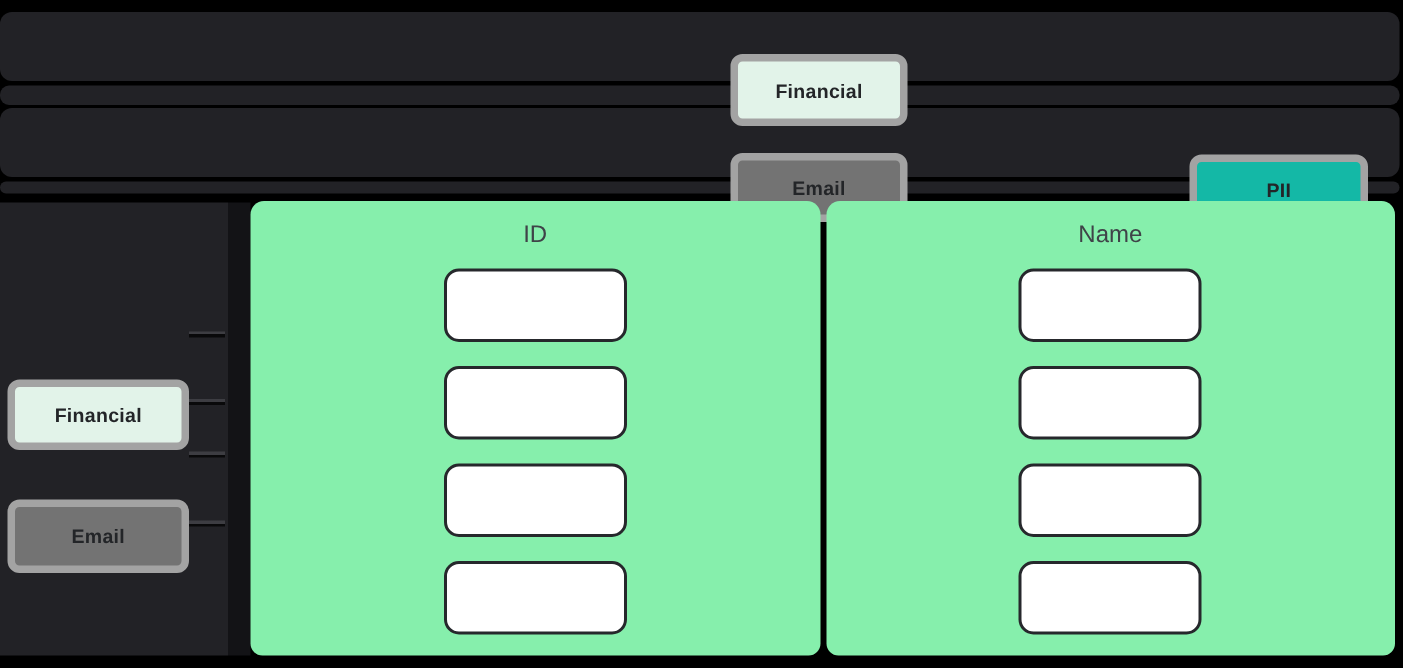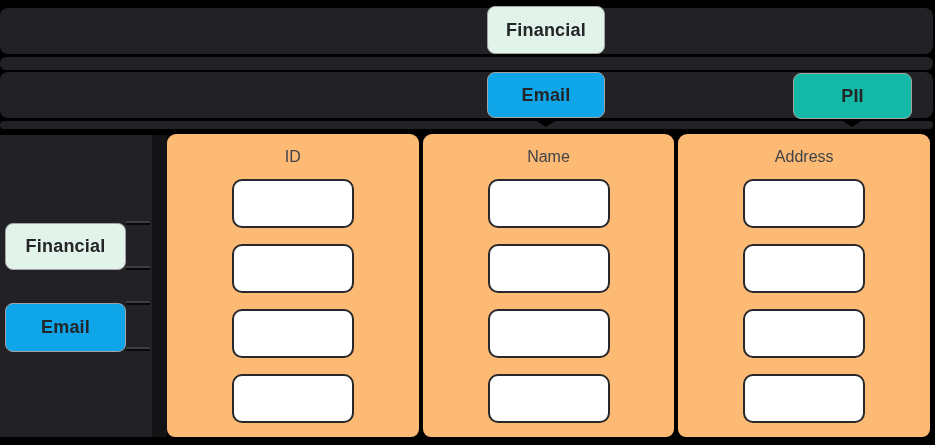--- a/index.html
+++ b/index.html
@@ -19,34 +19,34 @@
   .notch-email{left:537px;}
   .notch-pii{left:843px;}
   
   .shelf{position:absolute;left:0;top:135px;width:152px;height:302px;background:#222226;}
   .shelf-edge{position:absolute;left:152px;top:135px;width:15px;height:302px;background:#131316;}
   .shelf-line{position:absolute;left:126px;width:24px;height:4px;
     background:linear-gradient(#3d3d42 0 50%, #09090a 50% 100%);}
   .sl-1{top:221px;} .sl-2{top:266px;} .sl-3{top:301px;} .sl-4{top:347px;}
   
   .tag{position:absolute;display:flex;align-items:center;justify-content:center;
-    font-weight:bold;font-size:18px;color:#232528;letter-spacing:.2px;
-    border:1px solid #a3a3a3;border-radius:8px;box-sizing:border-box;cursor:pointer;}
+    font-weight:bold;font-size:13px;color:#232528;letter-spacing:.2px;
+    border:5px solid #a3a3a3;border-radius:8px;box-sizing:border-box;cursor:pointer;margin-top:30px;}
   .tag-mint{background:#e2f3e9;}
-  .tag-yellow{background:#0ea5e9;}
+  .tag-yellow{background:#737373;}
   .tag-pink{background:#14b8a6;}
   .tag-top-financial{left:487px;top:6px;width:118px;height:48px;}
   .tag-top-email{left:487px;top:72px;width:118px;height:46px;}
   .tag-top-pii{left:793px;top:73px;width:119px;height:46px;}
   .tag-shelf-financial{left:5px;top:223px;width:121px;height:47px;}
   .tag-shelf-email{left:5px;top:303px;width:121px;height:49px;}
   
   .columns{position:absolute;left:167px;top:134px;width:763px;height:303px;
     display:flex;gap:4px;}
-  .column{flex:1;background:#fdba74;border-radius:9px 9px 8px 8px;overflow:hidden;}
+  .column{flex:1;background:#86efac;border-radius:9px 9px 8px 8px;overflow:hidden;}
   .col-header{height:45px;display:flex;align-items:center;justify-content:center;
     font-size:16px;color:#3f4348;}
   .cells{display:flex;flex-direction:column;align-items:center;gap:16px;}
   .cell{width:122px;height:49px;background:#ffffff;border:2px solid #26282c;
     border-radius:10px;box-sizing:border-box;}
 </style>
 </head>
 <body>
 
 <div class="stage">
@@ -86,25 +86,16 @@
   <div class="column">
     <div class="col-header">Name</div>
     <div class="cells">
           <div class="cell"></div>
           <div class="cell"></div>
           <div class="cell"></div>
           <div class="cell"></div>
         </div>
   </div>
 
-  <div class="column">
-    <div class="col-header">Address</div>
-    <div class="cells">
-          <div class="cell"></div>
-          <div class="cell"></div>
-          <div class="cell"></div>
-          <div class="cell"></div>
-        </div>
-  </div>
 
 </div>
 
 </div>
 
 </body></html>

